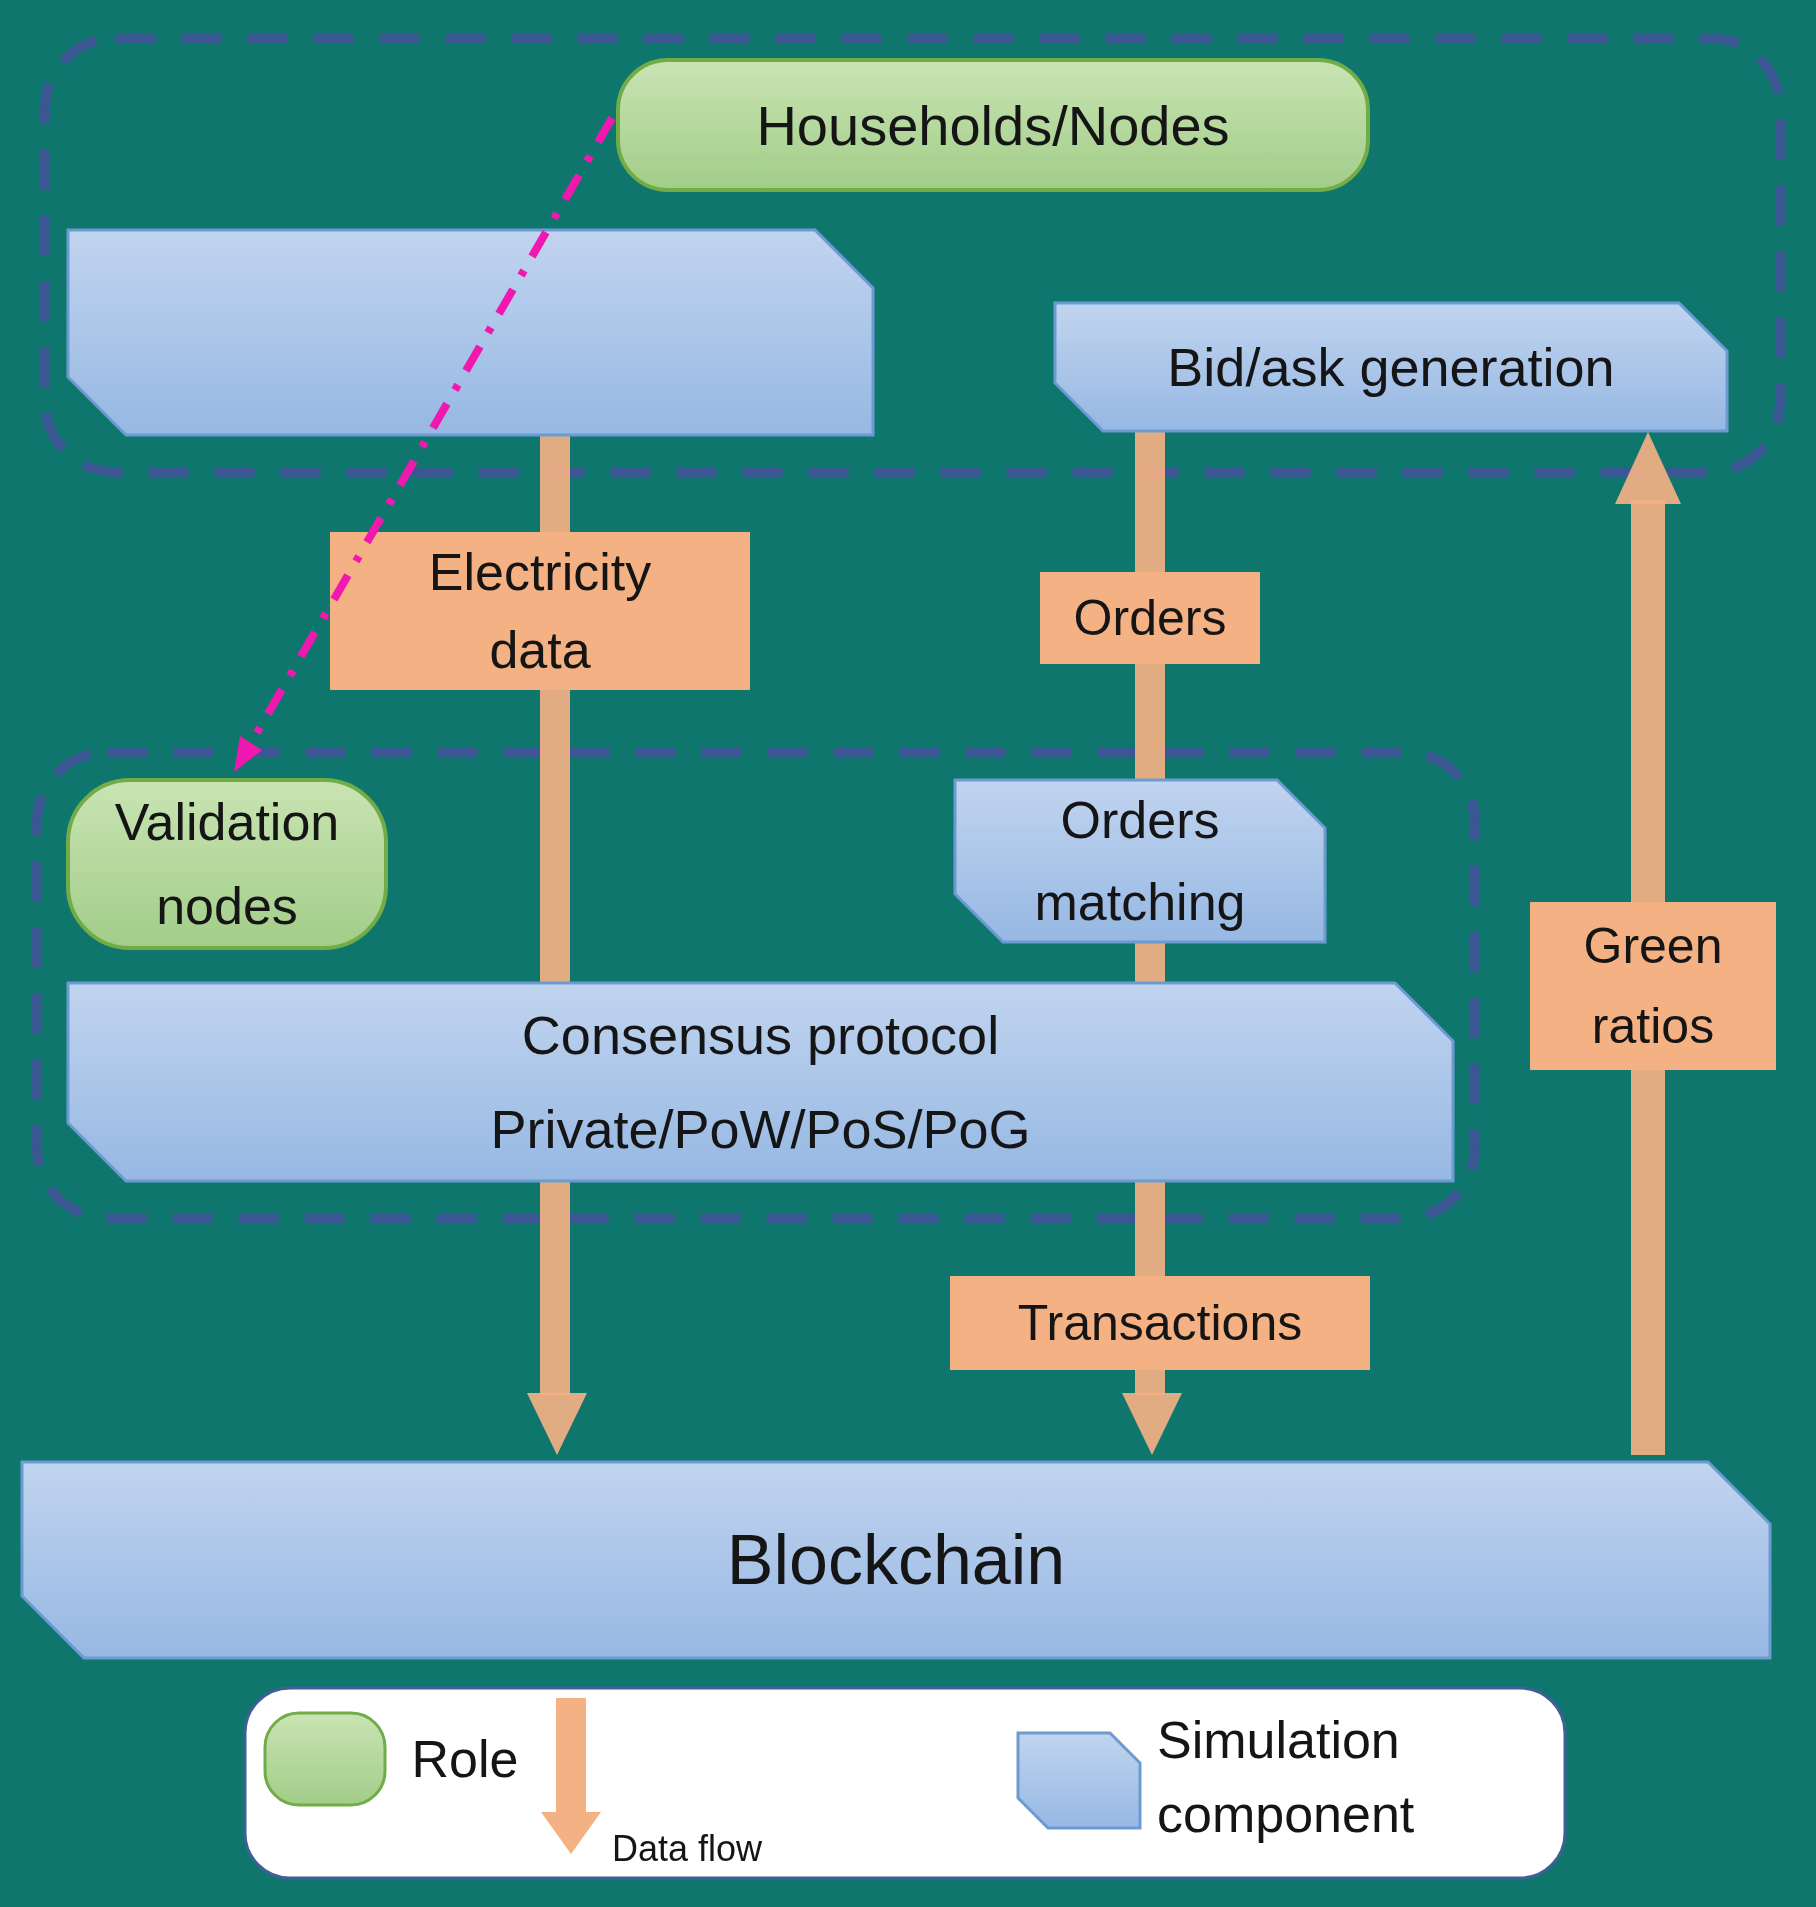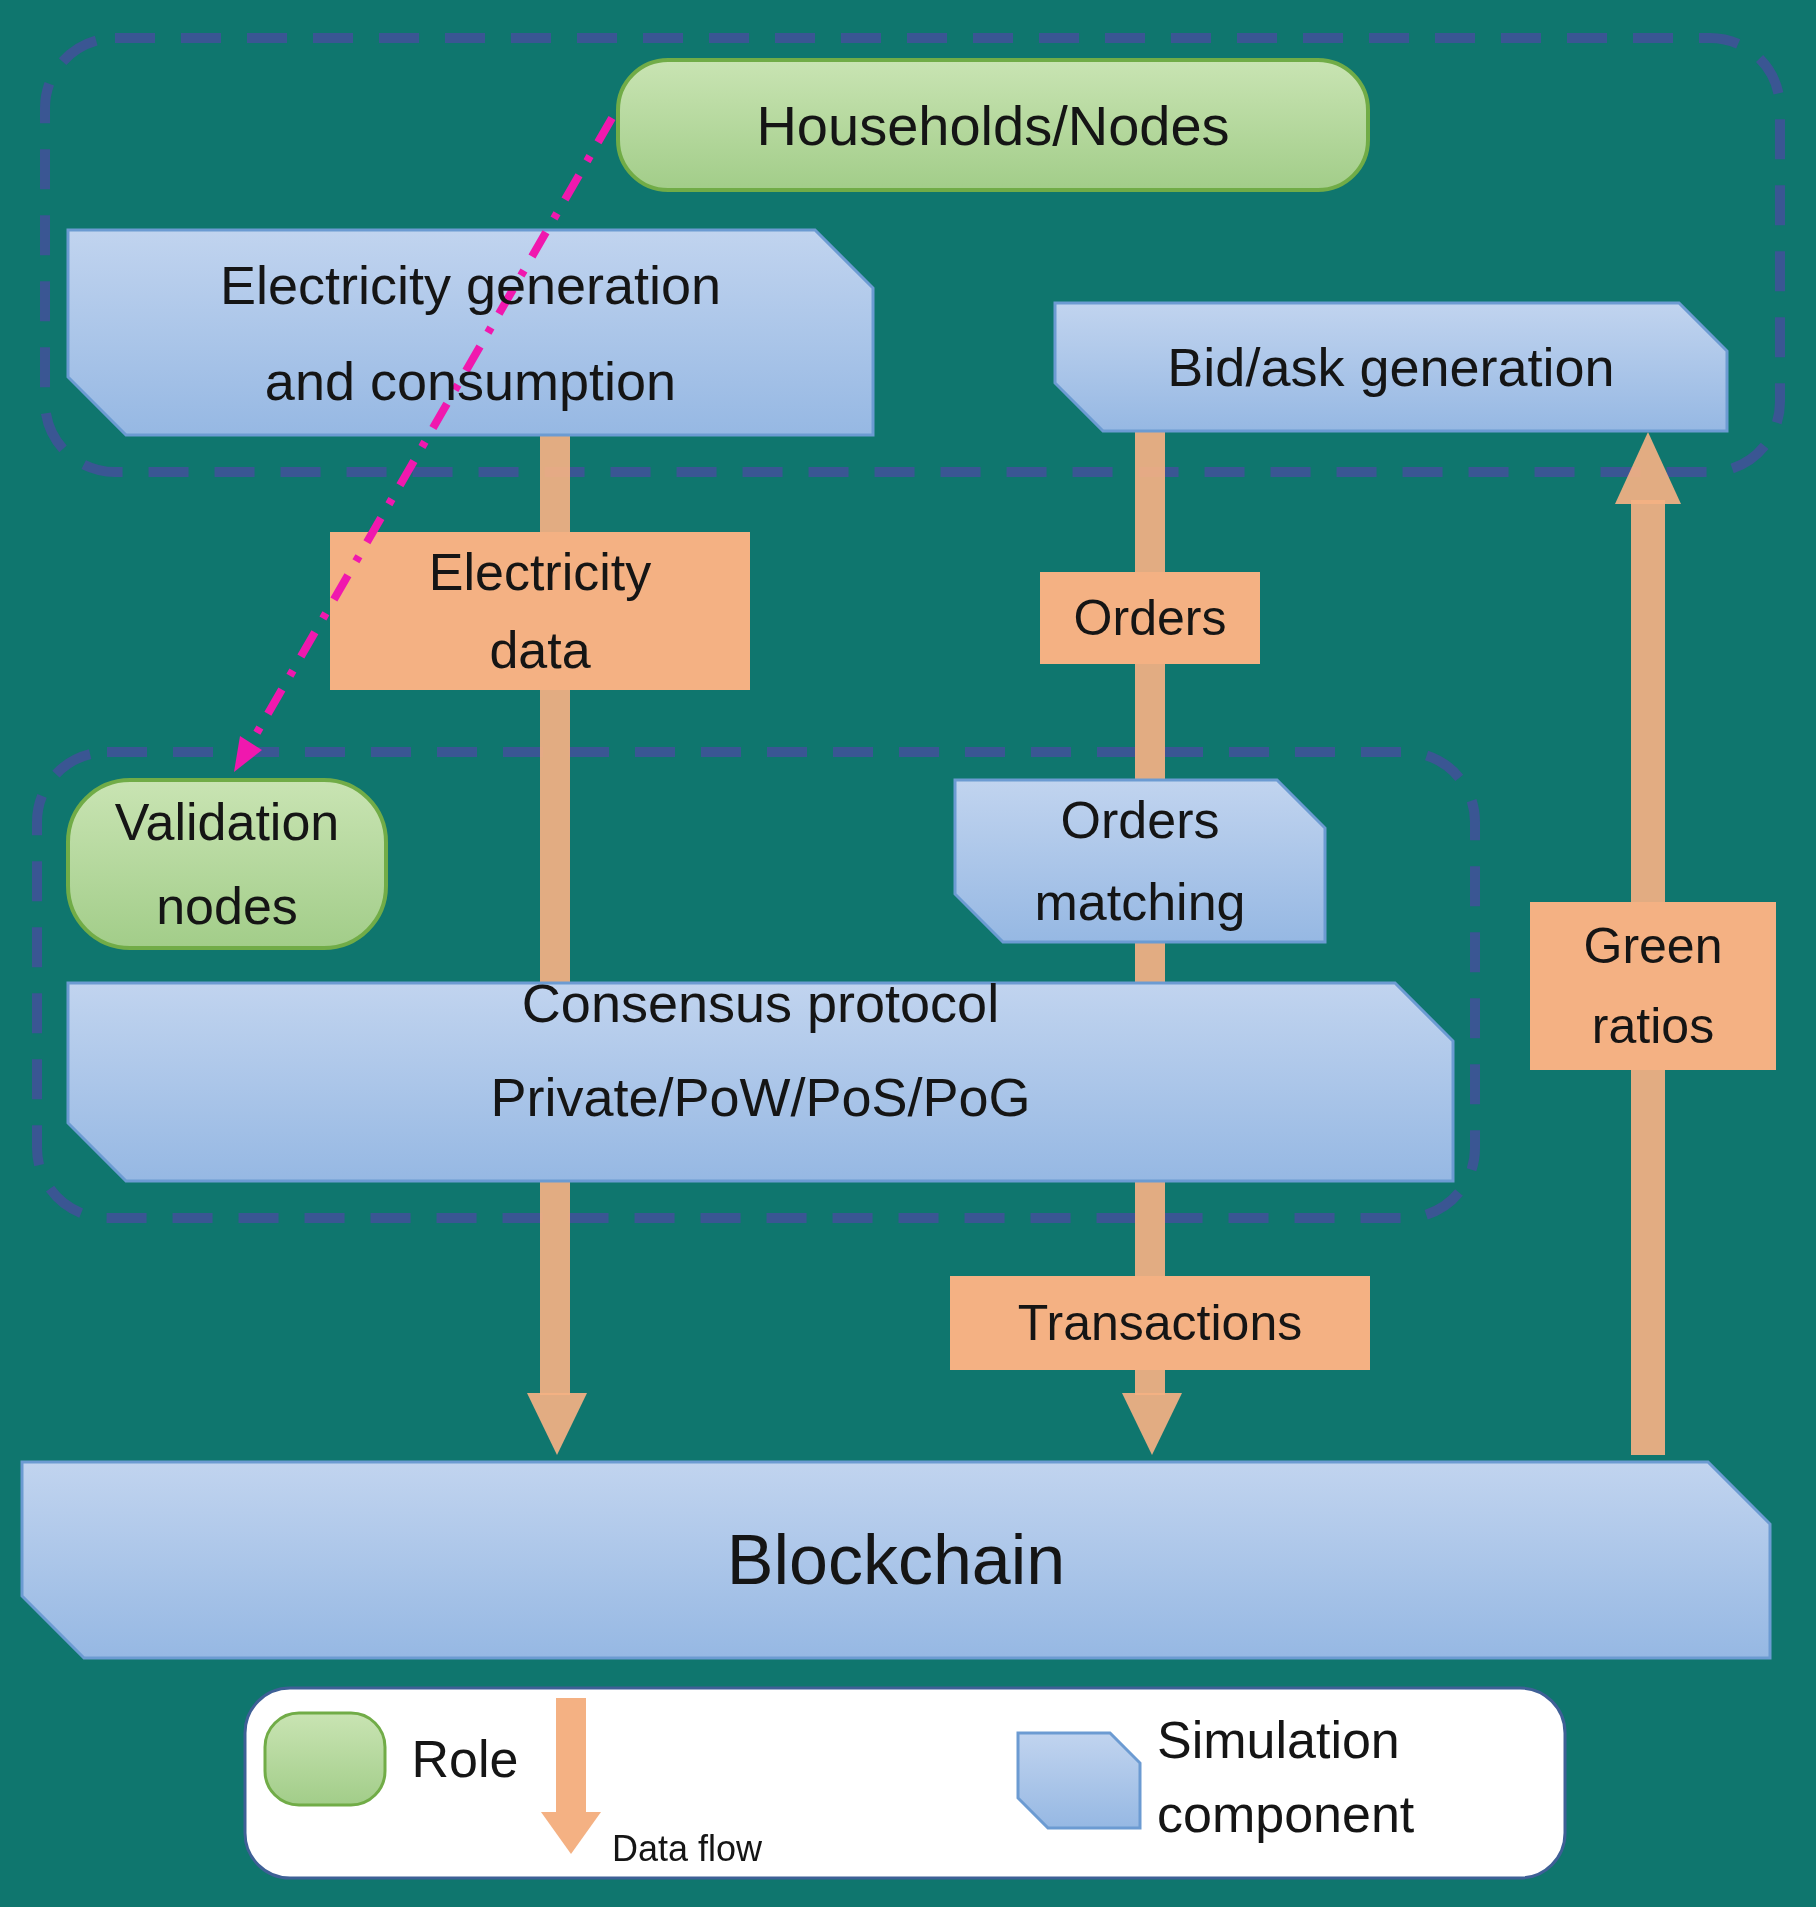--- a/index.html
+++ b/index.html
@@ -8,21 +8,21 @@
   .stage svg{position:absolute;left:0;top:0;}
   .txt{position:absolute;display:flex;align-items:center;justify-content:center;
        text-align:center;white-space:pre-line;color:#151515;}
   .txt.left{justify-content:flex-start;text-align:left;}
   
   .t-house   {left:618px;top:60px;width:750px;height:130px;font-size:56px;}
   .t-elecgen {left:68px;top:230px;width:805px;height:205px;font-size:54px;line-height:96px;}
   .t-bidask  {left:1055px;top:303px;width:672px;height:128px;font-size:54px;}
   .t-valid   {left:68px;top:780px;width:318px;height:168px;font-size:52px;line-height:84px;}
   .t-omatch  {left:955px;top:780px;width:370px;height:162px;font-size:52px;line-height:82px;}
-  .t-cons    {left:68px;top:951px;width:1385px;height:198px;font-size:54px;line-height:94px;}
+  .t-cons    {left:68px;top:983px;width:1385px;height:198px;font-size:54px;line-height:94px;}
   .t-chain   {left:22px;top:1462px;width:1748px;height:196px;font-size:70px;}
   
   .t-edata   {left:330px;top:532px;width:420px;height:158px;font-size:52px;line-height:78px;}
   .t-orders  {left:1040px;top:572px;width:220px;height:92px;font-size:50px;}
   .t-trans   {left:950px;top:1276px;width:420px;height:94px;font-size:50px;}
   .t-gratio  {left:1530px;top:902px;width:246px;height:168px;font-size:50px;line-height:80px;}
   
   .t-role    {left:400px;top:1713px;width:130px;height:92px;font-size:52px;}
   .t-dflow   {left:612px;top:1803px;width:320px;height:92px;font-size:36px;}
   .t-simcomp {left:1157px;top:1702px;width:400px;height:150px;font-size:52px;line-height:74px;}
@@ -87,22 +87,20 @@
     <g>
       <rect x="245" y="1688" width="1320" height="190" rx="45" fill="#ffffff" stroke="#3e6096" stroke-width="3"></rect>
       <rect x="265" y="1713" width="120" height="92" rx="34" fill="url(#gGreen)" stroke="#71ac47" stroke-width="3"></rect>
       <rect x="556" y="1698" width="30" height="116" fill="#f4b183"></rect>
       <polygon points="541,1812 601,1812 571,1854" fill="#f4b183"></polygon>
       <path d="M1018,1733 L1110,1733 L1140,1763 L1140,1828 L1048,1828 L1018,1798 Z" fill="url(#gBlue)" stroke="#6c9bd2" stroke-width="3"></path>
     </g>
   </svg>
 
   <div class="txt t-house">Households/Nodes</div>
-  <div class="txt t-elecgen">Electricity generation
-and consumption</div>
   <div class="txt t-bidask">Bid/ask generation</div>
   <div class="txt t-valid">Validation
 nodes</div>
   <div class="txt t-omatch">Orders
 matching</div>
   <div class="txt t-cons">Consensus protocol
 Private/PoW/PoS/PoG</div>
   <div class="txt t-chain">Blockchain</div>
 
   <div class="txt t-edata">Electricity

